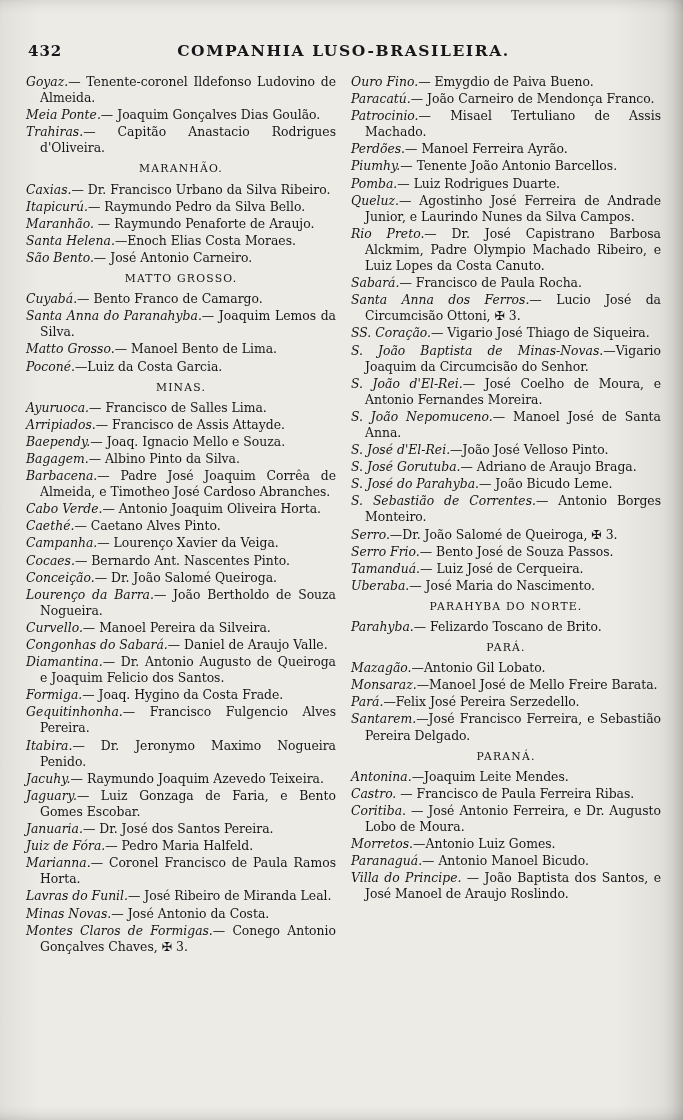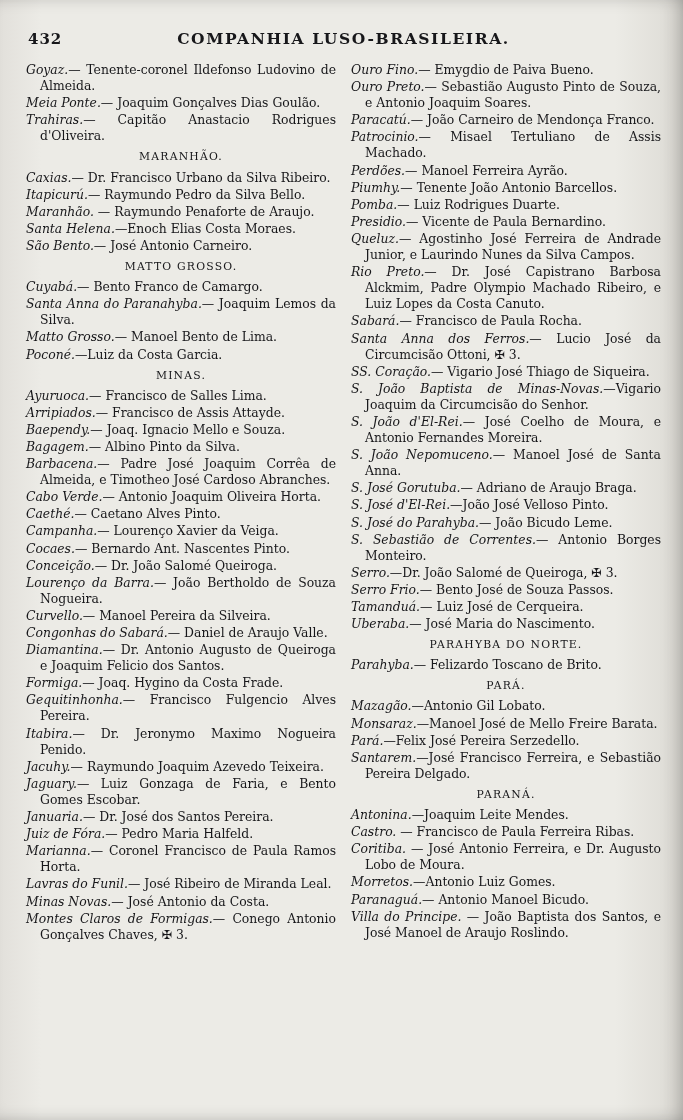--- a/index.html
+++ b/index.html
@@ -14,21 +14,21 @@
     font-family:"DejaVu Serif","Liberation Serif",serif;
     color:#17171a;
     overflow:hidden;
   }
   .page-header{position:relative;height:34px;}
   .page-number{
     position:absolute;left:2px;top:6px;
     font-weight:bold;font-size:15px;letter-spacing:1px;
   }
   .page-title{
-    margin:4px;padding-top:5px;
+    margin:16px;padding-top:5px;
     text-align:center;
     font-size:15.5px;font-weight:bold;letter-spacing:1.6px;
   }
   .columns{display:flex;align-items:flex-start;margin-top:4px;}
   .column{
     flex:1 1 0;
     font-size:12.4px;
     line-height:16.1px;
     text-align:justify;
   }
@@ -95,37 +95,35 @@
         <p class="entry"><em class="place">Januaria.</em>— Dr. José dos Santos Pereira.</p>
         <p class="entry"><em class="place">Juiz de Fóra.</em>— Pedro Maria Halfeld.</p>
         <p class="entry"><em class="place">Marianna.</em>— Coronel Francisco de Paula Ramos Horta.</p>
         <p class="entry"><em class="place">Lavras do Funil.</em>— José Ribeiro de Miranda Leal.</p>
         <p class="entry"><em class="place">Minas Novas.</em>— José Antonio da Costa.</p>
         <p class="entry"><em class="place">Montes Claros de Formigas.</em>— Conego Antonio Gonçalves Chaves, ✠ 3.</p>
       </section>
     <div class="column-divider"></div>
     <section class="column column-right" id="col-right">
         <p class="entry"><em class="place">Ouro Fino.</em>— Emygdio de Paiva Bueno.</p>
-        <p class="entry"><em class="place">Ouro Preto.</em>— Sebastião Augusto Pinto de Souza, e Antonio Joaquim Soares.</p>
         <p class="entry"><em class="place">Paracatú.</em>— João Carneiro de Mendonça Franco.</p>
         <p class="entry"><em class="place">Patrocinio.</em>— Misael Tertuliano de Assis Machado.</p>
         <p class="entry"><em class="place">Perdões.</em>— Manoel Ferreira Ayrão.</p>
         <p class="entry"><em class="place">Piumhy.</em>— Tenente João Antonio Barcellos.</p>
         <p class="entry"><em class="place">Pomba.</em>— Luiz Rodrigues Duarte.</p>
-        <p class="entry"><em class="place">Presidio.</em>— Vicente de Paula Bernardino.</p>
         <p class="entry"><em class="place">Queluz.</em>— Agostinho José Ferreira de Andrade Junior, e Laurindo Nunes da Silva Campos.</p>
         <p class="entry"><em class="place">Rio Preto.</em>— Dr. José Capistrano Barbosa Alckmim, Padre Olympio Machado Ribeiro, e Luiz Lopes da Costa Canuto.</p>
         <p class="entry"><em class="place">Sabará.</em>— Francisco de Paula Rocha.</p>
         <p class="entry"><em class="place">Santa Anna dos Ferros.</em>— Lucio José da Circumcisão Ottoni, ✠ 3.</p>
         <p class="entry"><em class="place">SS. Coração.</em>— Vigario José Thiago de Siqueira.</p>
         <p class="entry"><em class="place">S. João Baptista de Minas-Novas.</em>—Vigario Joaquim da Circumcisão do Senhor.</p>
         <p class="entry"><em class="place">S. João d'El-Rei.</em>— José Coelho de Moura, e Antonio Fernandes Moreira.</p>
         <p class="entry"><em class="place">S. João Nepomuceno.</em>— Manoel José de Santa Anna.</p>
+        <p class="entry"><em class="place">S. José d'El-Rei.</em>—João José Velloso Pinto.</p>
         <p class="entry"><em class="place">S. José Gorutuba.</em>— Adriano de Araujo Braga.</p>
-        <p class="entry"><em class="place">S. José d'El-Rei.</em>—João José Velloso Pinto.</p>
         <p class="entry"><em class="place">S. José do Parahyba.</em>— João Bicudo Leme.</p>
         <p class="entry"><em class="place">S. Sebastião de Correntes.</em>— Antonio Borges Monteiro.</p>
         <p class="entry"><em class="place">Serro.</em>—Dr. João Salomé de Queiroga, ✠ 3.</p>
         <p class="entry"><em class="place">Serro Frio.</em>— Bento José de Souza Passos.</p>
         <p class="entry"><em class="place">Tamanduá.</em>— Luiz José de Cerqueira.</p>
         <p class="entry"><em class="place">Uberaba.</em>— José Maria do Nascimento.</p>
         <div class="section-heading">PARAHYBA DO NORTE.</div>
         <p class="entry"><em class="place">Parahyba.</em>— Felizardo Toscano de Brito.</p>
         <div class="section-heading">PARÁ.</div>
         <p class="entry"><em class="place">Mazagão.</em>—Antonio Gil Lobato.</p>

